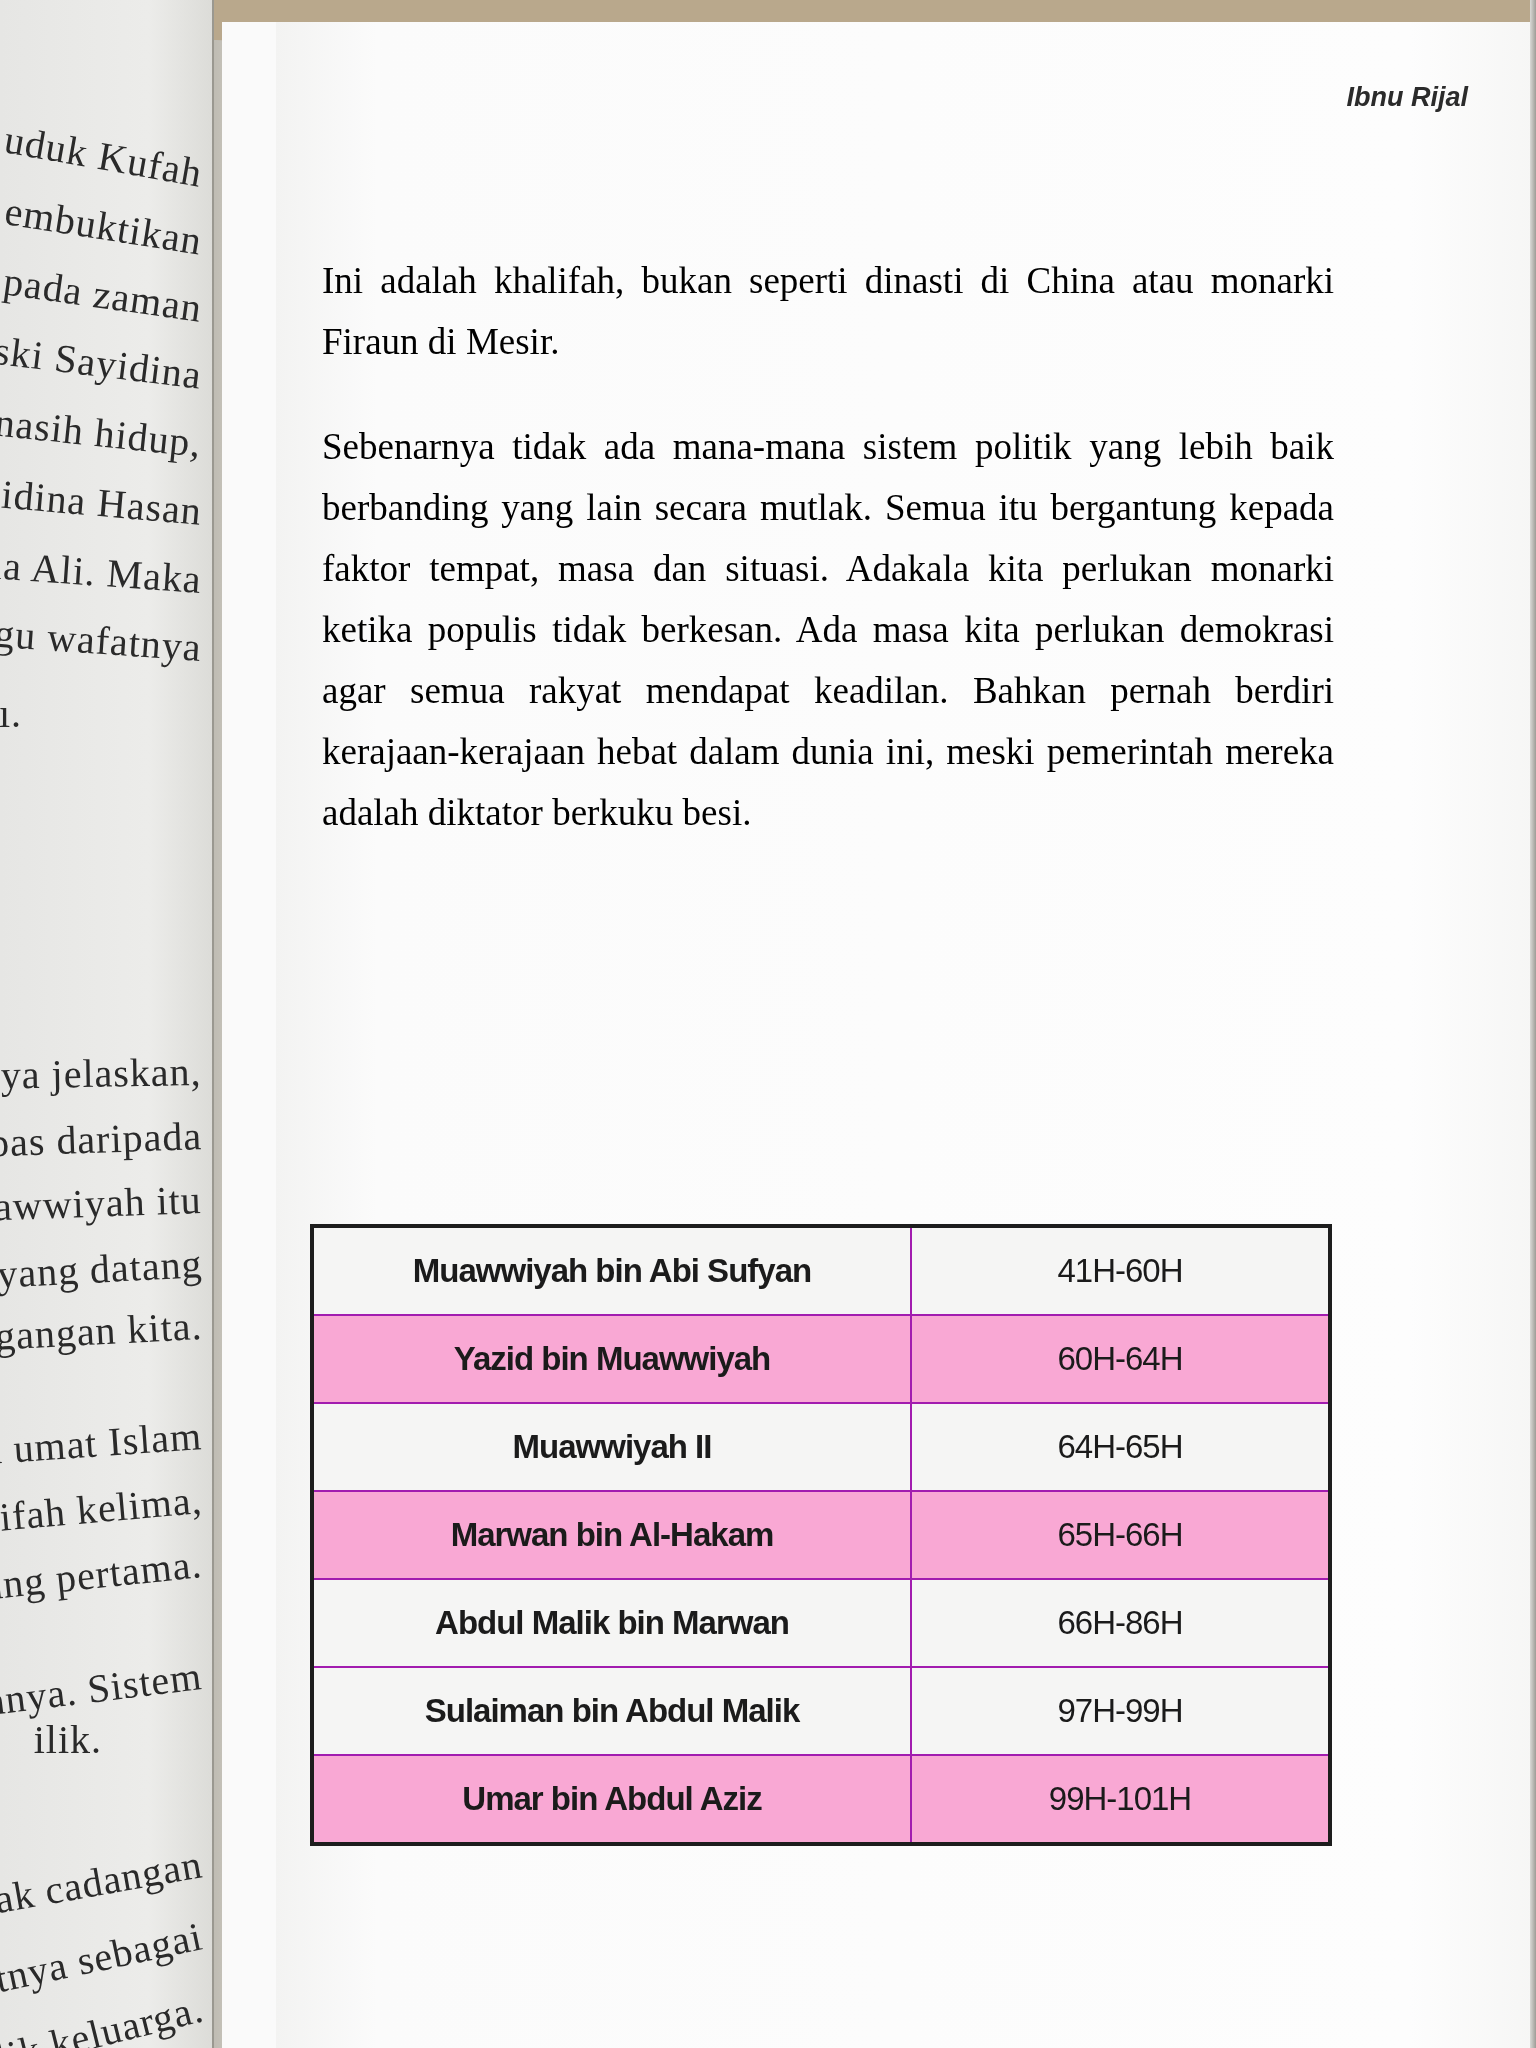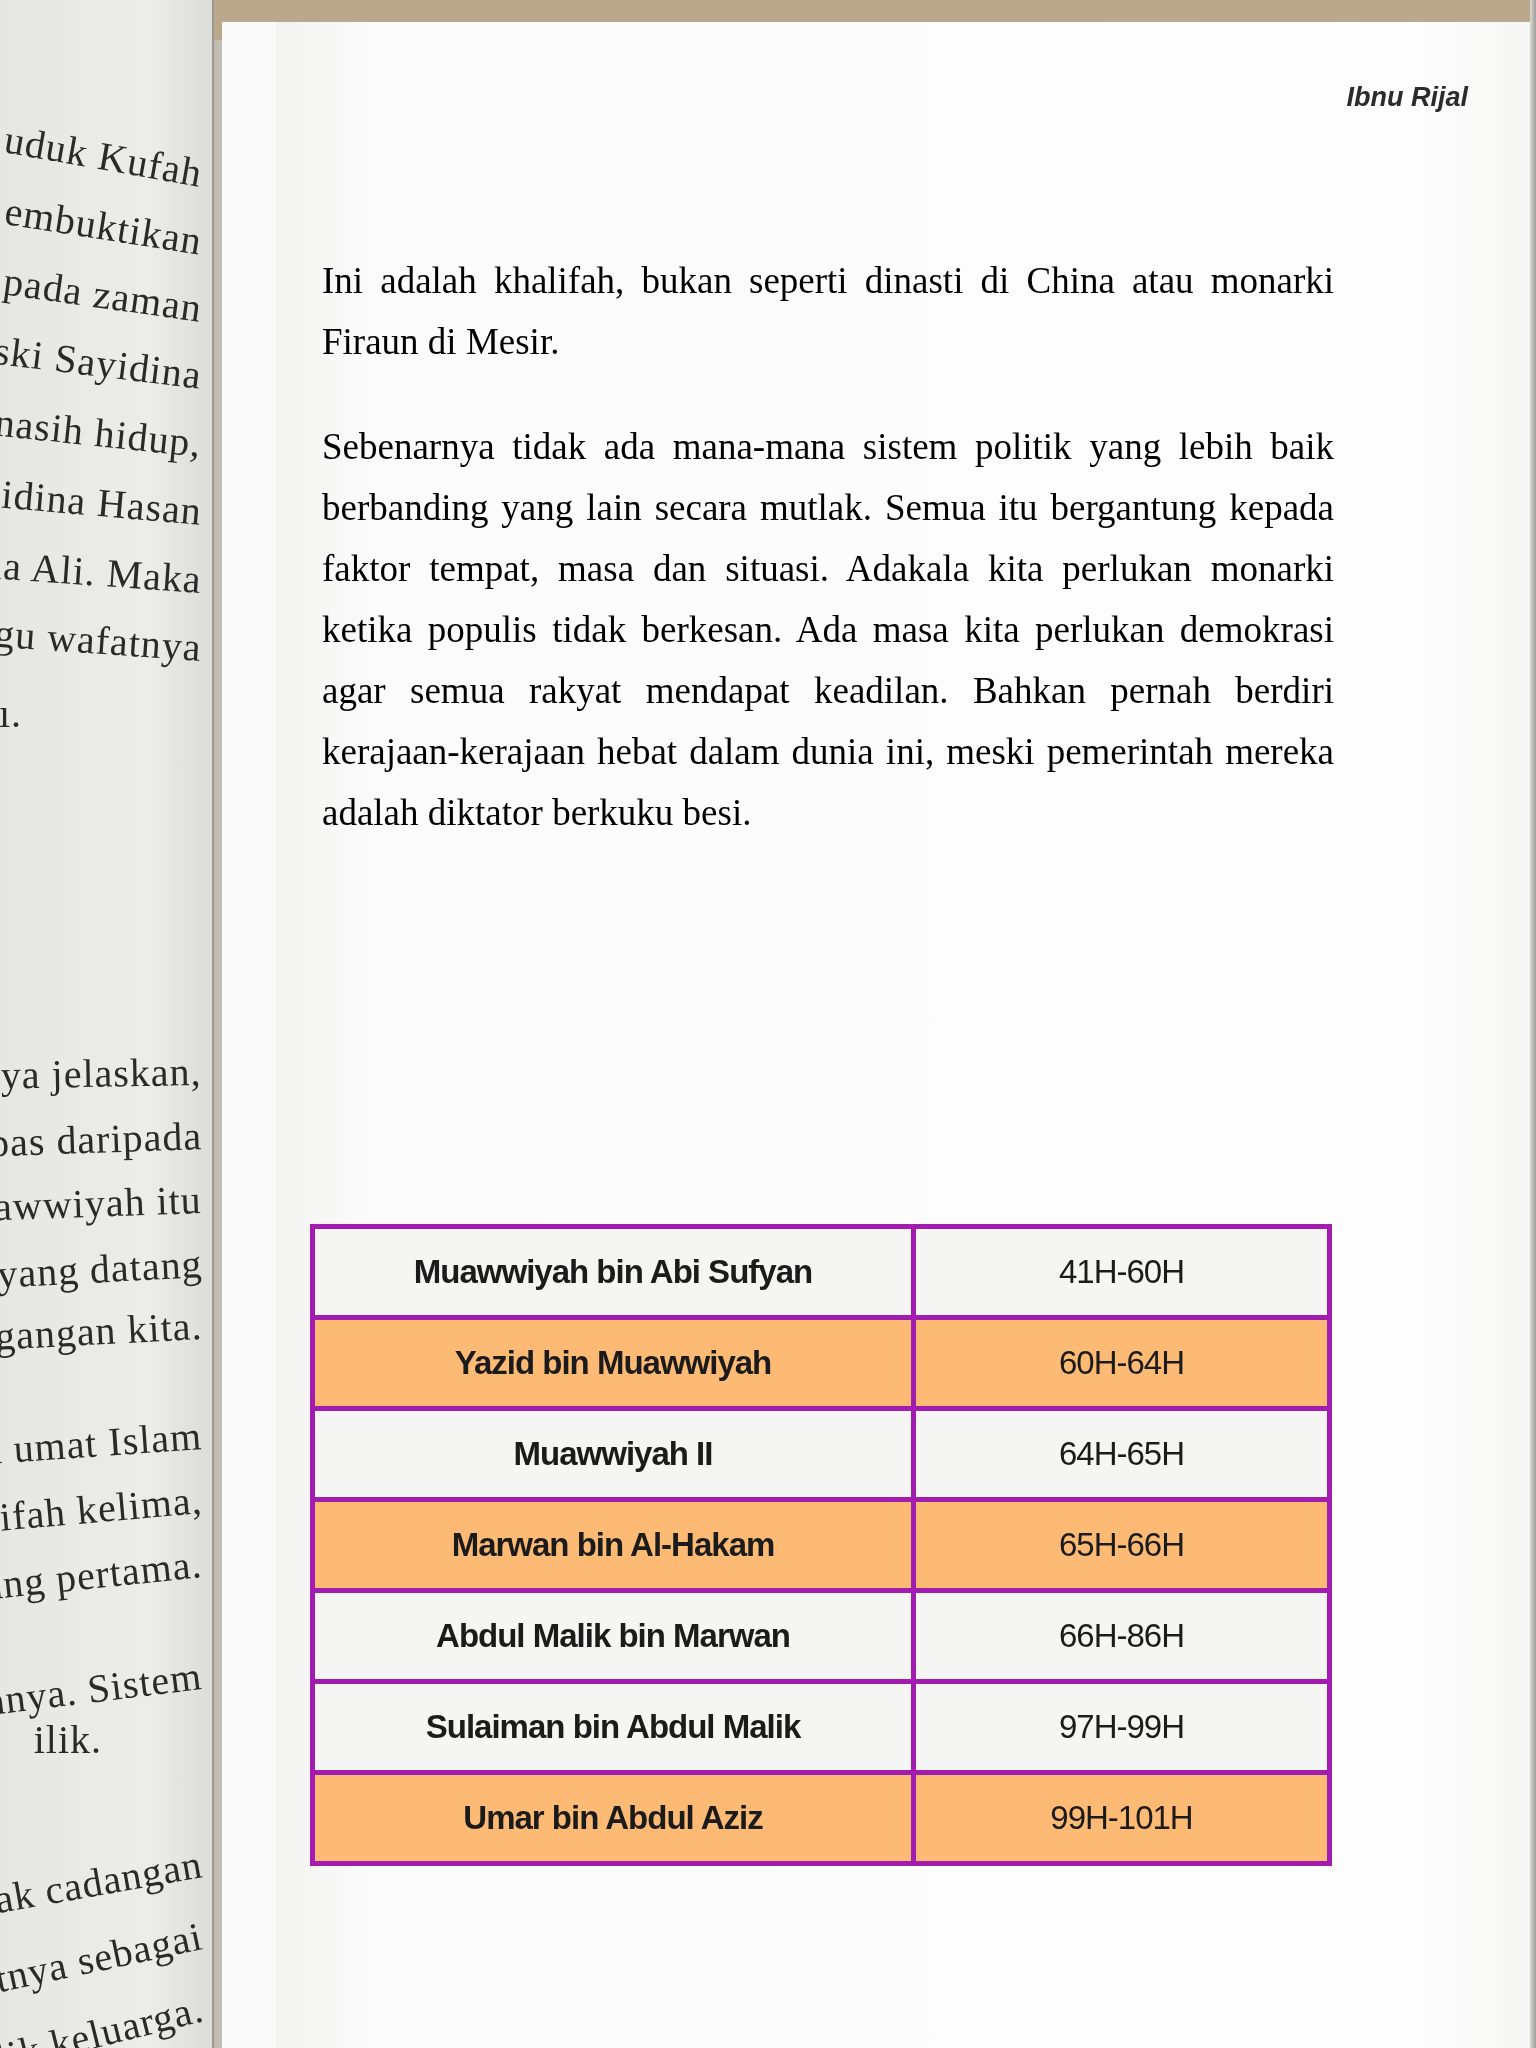--- a/index.html
+++ b/index.html
@@ -50,26 +50,26 @@
   }
   .body-text p { margin:0 0 44px 0; }
   .p1 { top:250px; }
   
   .rulers-table {
     position:absolute; left:310px; top:1224px; width:1022px;
     border-collapse:collapse; border:4px solid #1d1d1d;
     font-family:"Liberation Sans", "DejaVu Sans", sans-serif;
   }
   .rulers-table td {
-    border:5px solid #a21caf; height:86px; text-align:center;
+    border:2px solid #a21caf; height:86px; text-align:center;
     font-size:33px; color:#1b1b1b; padding:0;
   }
   .rulers-table td.name { width:596px; font-weight:bold; letter-spacing:-1px; }
   .rulers-table td.period { letter-spacing:-1px; }
-  .rulers-table tr.shade td { background:#fdba74; }
+  .rulers-table tr.shade td { background:#f9a8d4; }
   .rulers-table tr.plain td { background:#f5f5f4; }
 </style>
 </head>
 <body>
 
 <div class="left-page">
   <div class="left-line" style="top:150px;transform:rotate(10deg);">uduk Kufah</div>
   <div class="left-line" style="top:218px;transform:rotate(9deg);">embuktikan</div>
   <div class="left-line" style="top:285px;transform:rotate(8deg);">pada zaman</div>
   <div class="left-line" style="top:352px;transform:rotate(7deg);">ski Sayidina</div>

